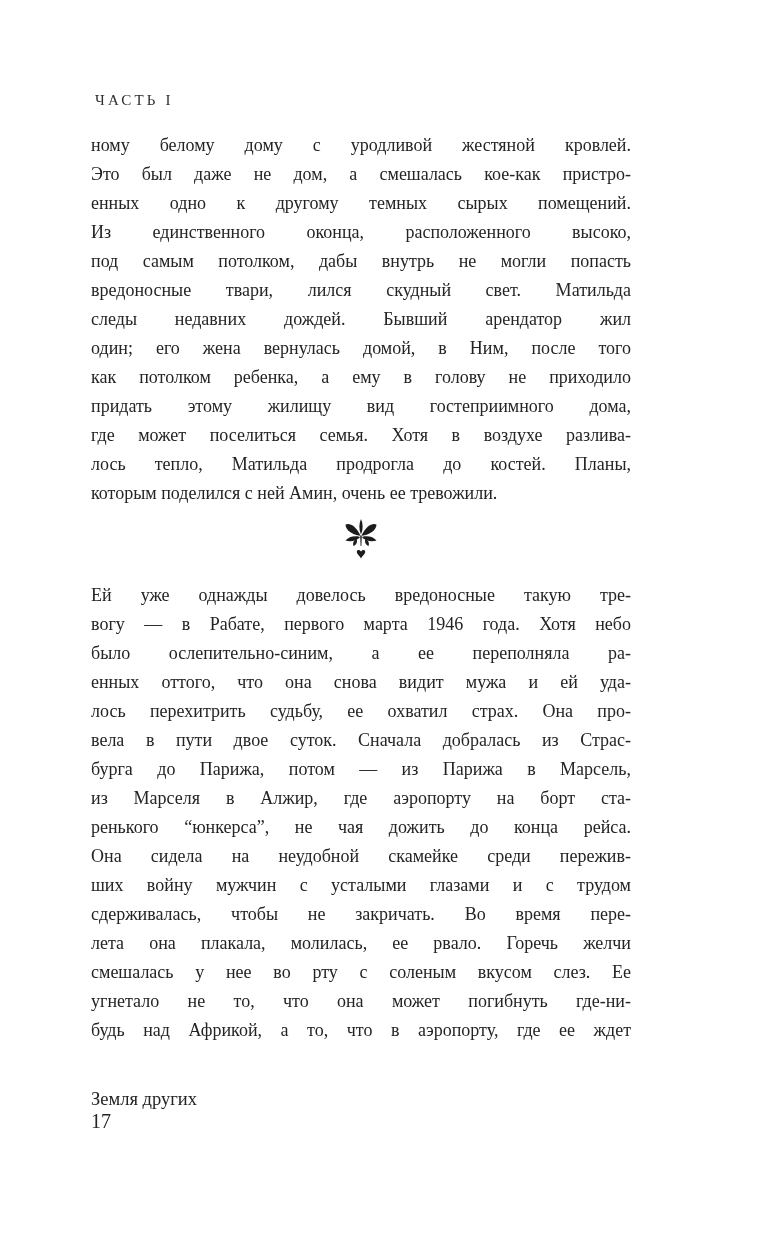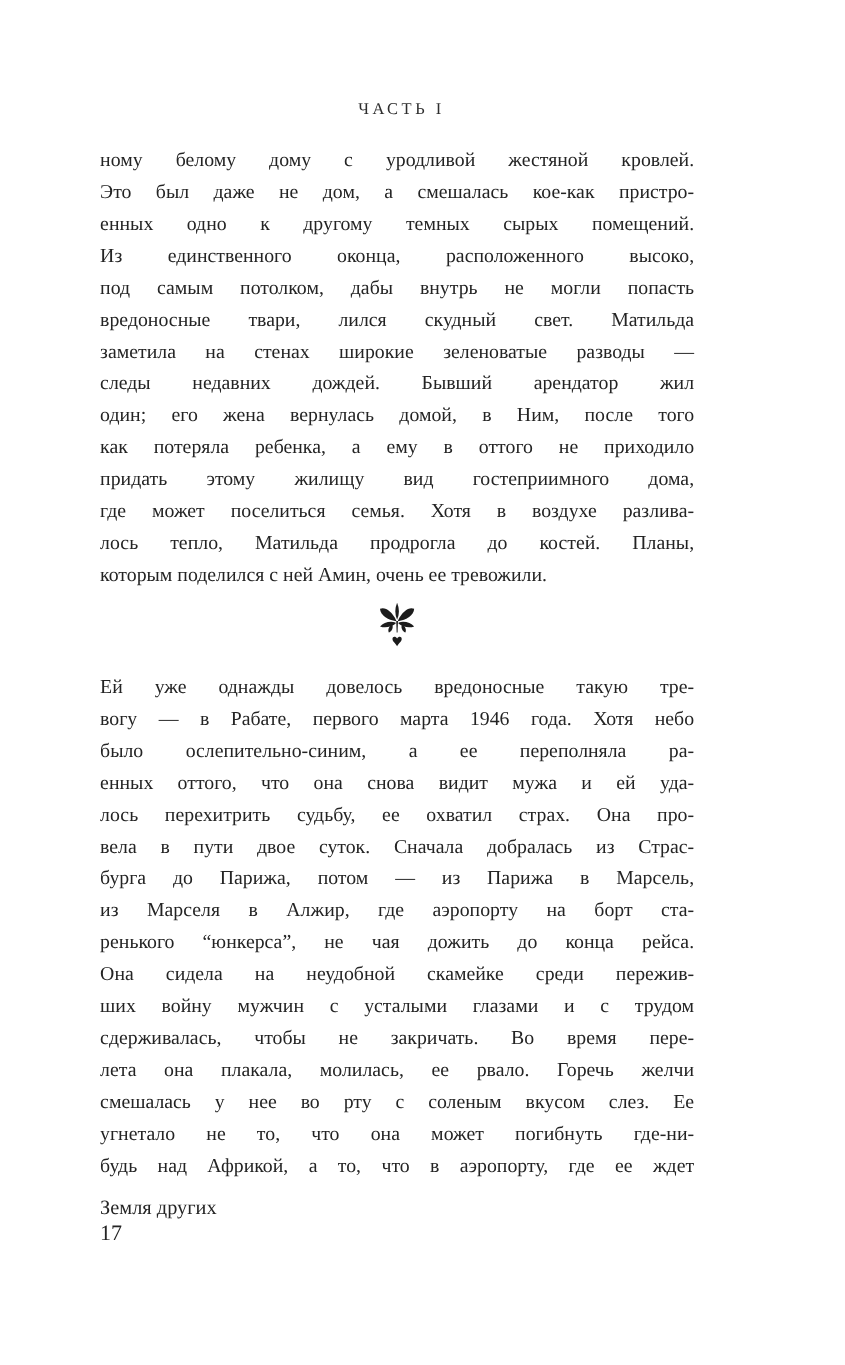--- a/index.html
+++ b/index.html
@@ -10,21 +10,20 @@
     background: var(--bg-color, #ffffff);
     font-family: "Liberation Serif", "DejaVu Serif", serif;
     color: var(--text-color, #242424);
     overflow: hidden;
   }
   .running-header {
     position: absolute;
     top: 92px;
     left: 91px;
     width: 540px;
-    text-align: center;
     transform: translateX(4px);
     font-size: 15px;
     letter-spacing: 3.2px;
     color: var(--header-color, #2e2e2e);
   }
   .text-block {
     position: absolute;
     top: 131px;
     left: 91px;
     width: 540px;
@@ -78,24 +77,23 @@
 
   <div class="text-block">
 
     <div class="paragraph">
         <div class="line">ному белому дому с уродливой жестяной кровлей.</div>
         <div class="line">Это был даже не дом, а смешалась кое-как пристро-</div>
         <div class="line">енных одно к другому темных сырых помещений.</div>
         <div class="line">Из единственного оконца, расположенного высоко,</div>
         <div class="line">под самым потолком, дабы внутрь не могли попасть</div>
         <div class="line">вредоносные твари, лился скудный свет. Матильда</div>
-        <div class="line">заметила на стенах широкие зеленоватые разводы —</div>
         <div class="line">следы недавних дождей. Бывший арендатор жил</div>
         <div class="line">один; его жена вернулась домой, в Ним, после того</div>
-        <div class="line">как потеряла ребенка, а ему в оттого не приходило</div>
+        <div class="line">как потолком ребенка, а ему в голову не приходило</div>
         <div class="line">придать этому жилищу вид гостеприимного дома,</div>
         <div class="line">где может поселиться семья. Хотя в воздухе разлива-</div>
         <div class="line">лось тепло, Матильда продрогла до костей. Планы,</div>
         <div class="line natural">которым поделился с ней Амин, очень ее тревожили.</div>
       </div>
 
     <div class="ornament-row">
       <svg width="36" height="42" viewBox="0 0 36 42">
         <g fill="#1c1c1c">
           <path d="M18 0 C15.8 5 15.8 10.5 18 15.5 C20.2 10.5 20.2 5 18 0 Z"></path>

